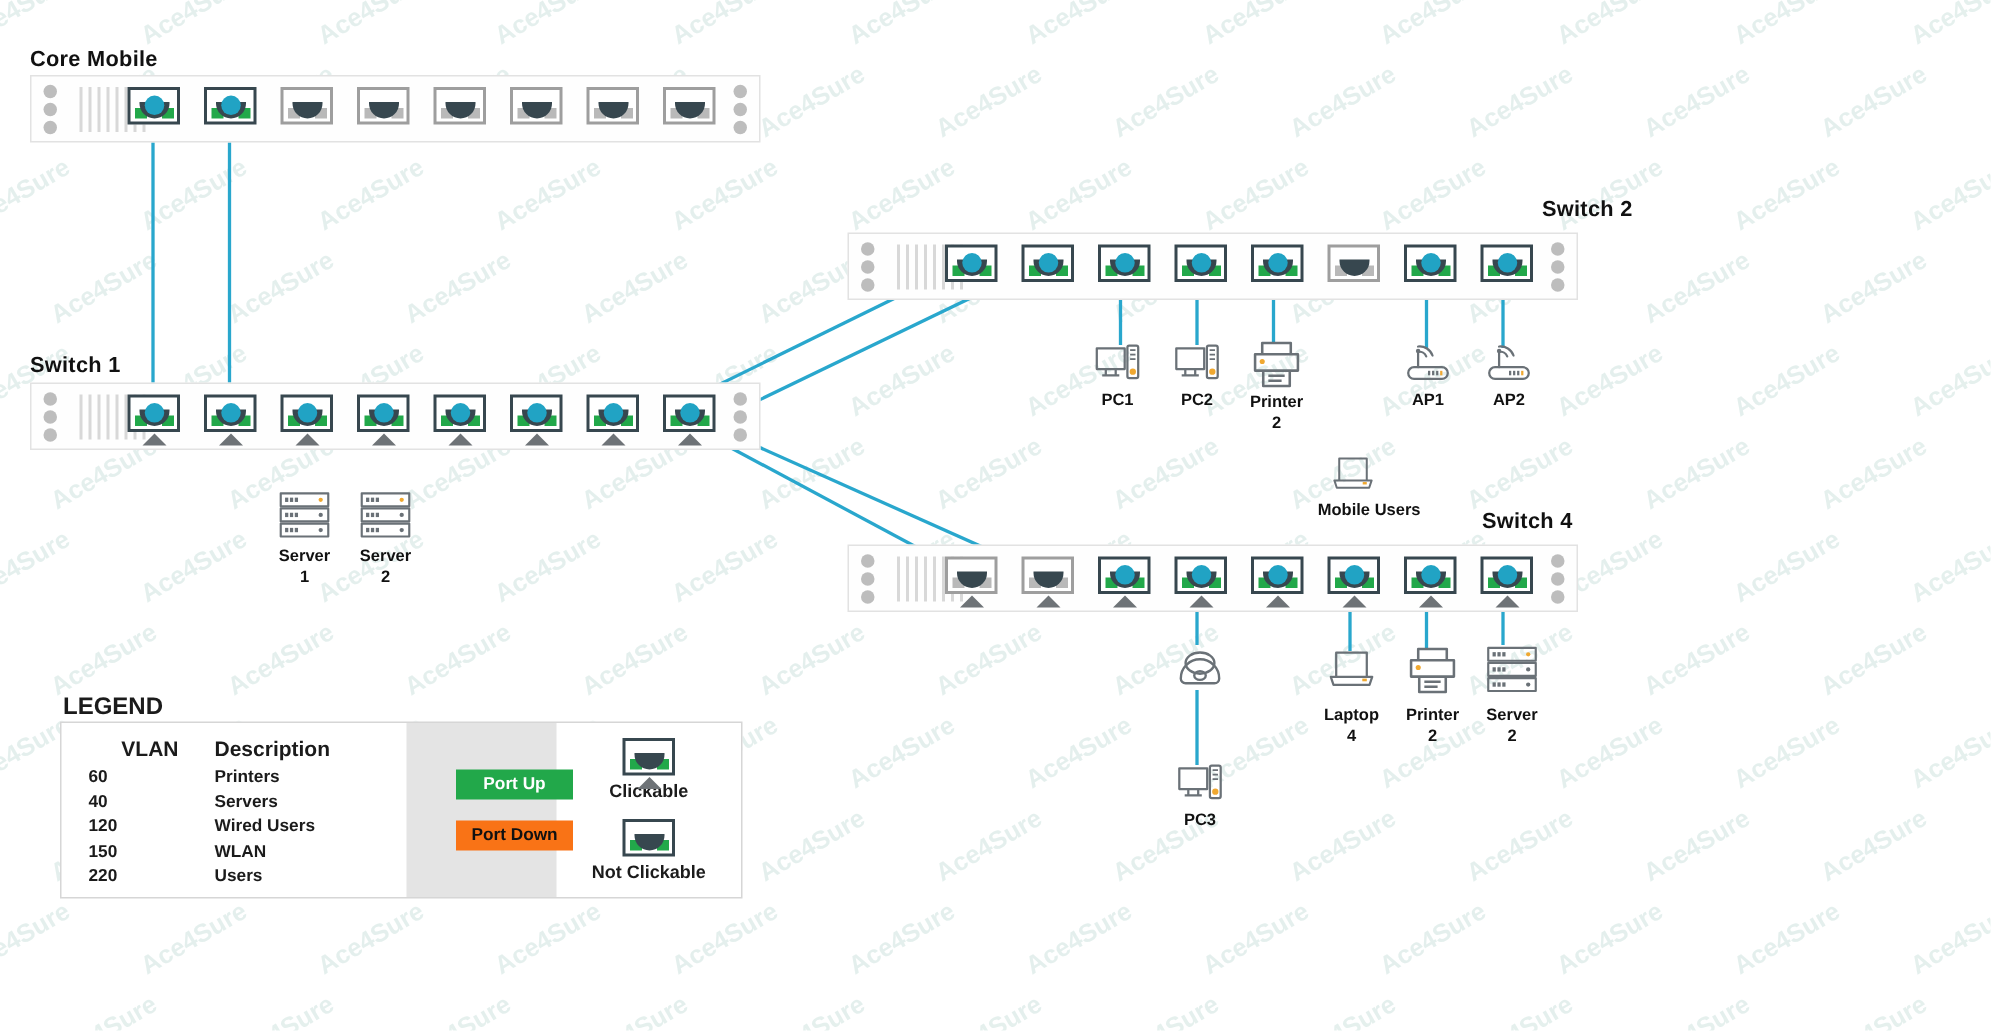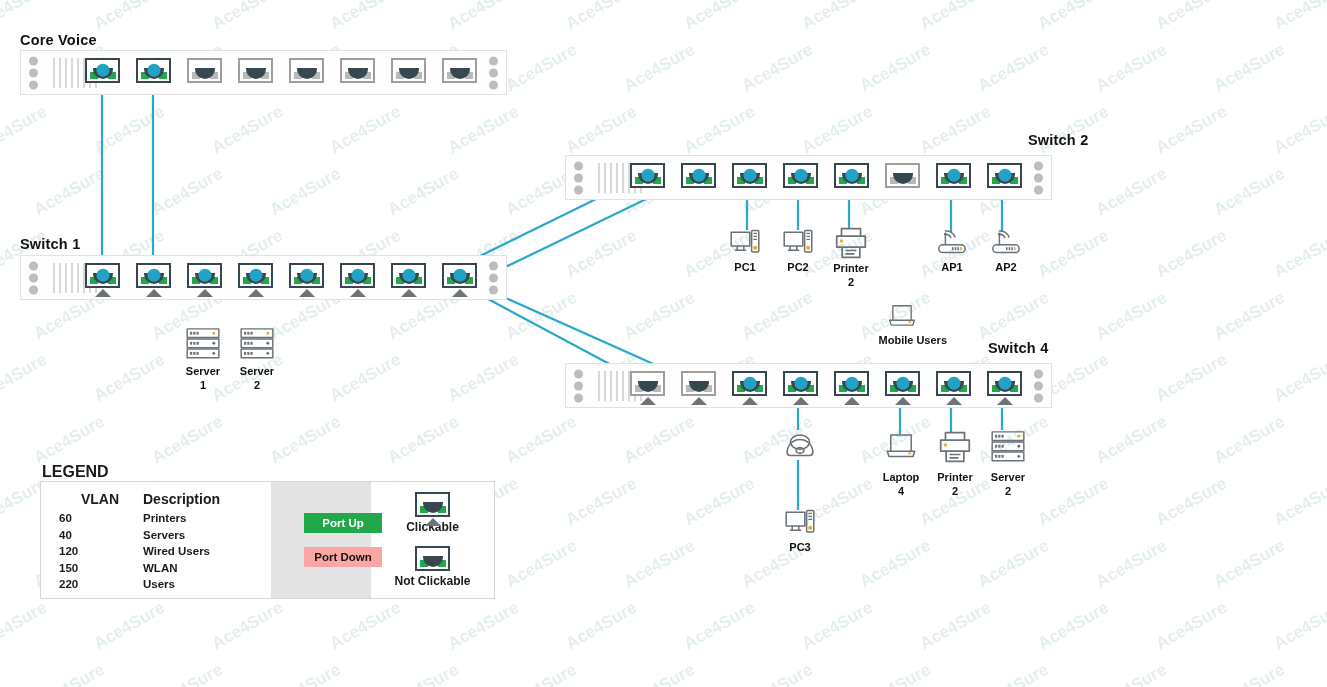--- a/index.html
+++ b/index.html
@@ -62,21 +62,21 @@
   .lg-click{flex:1;display:flex;align-items:center;justify-content:center;}
   .lg-head{display:flex;font-size:14px;font-weight:bold;margin-bottom:3px;}
   .lg-head .h1{width:60px;text-align:right;}
   .lg-head .h2{margin-left:24px;}
   .lg-row{display:flex;font-size:11.5px;font-weight:bold;line-height:16.6px;}
   .lg-row .v{width:60px;text-align:left;}
   .lg-row .d{margin-left:24px;}
   .chip{width:78px;height:20px;display:flex;align-items:center;justify-content:center;
         font-size:11.5px;font-weight:bold;box-sizing:border-box;}
   .chip.up{background:#22a84a;color:#fff;}
-  .chip.down{background:#fca5a5;color:#111;}
+  .chip.down{background:#f97316;color:#111;}
   .clk-item{display:flex;flex-direction:column;align-items:center;gap:3px;}
   .clk-item .cap{font-size:12px;font-weight:bold;}
   .mini{position:relative;width:35px;height:25px;}
 </style>
 </head>
 <body>
 
 <svg id="watermark">
     <text x="-20" y="30" transform="rotate(-30 -20 30)">Ace4Sure</text>
     <text x="98" y="30" transform="rotate(-30 98 30)">Ace4Sure</text>
@@ -237,21 +237,21 @@
     <line x1="951" y1="190" x2="951" y2="232" stroke="#29a7cd" stroke-width="2.2"></line>
     <line x1="1002" y1="190" x2="1002" y2="232" stroke="#29a7cd" stroke-width="2.2"></line>
     <line x1="798" y1="398" x2="798" y2="430" stroke="#29a7cd" stroke-width="2.2"></line>
     <line x1="798" y1="460" x2="798" y2="510" stroke="#29a7cd" stroke-width="2.2"></line>
     <line x1="900" y1="398" x2="900" y2="434" stroke="#29a7cd" stroke-width="2.2"></line>
     <line x1="951" y1="398" x2="951" y2="432" stroke="#29a7cd" stroke-width="2.2"></line>
     <line x1="1002" y1="398" x2="1002" y2="430" stroke="#29a7cd" stroke-width="2.2"></line>
   </svg>
 
 <div id="stage">
-    <div class="sw-label" style="left: 20px; top: 32px;">Core Voice</div>
+    <div class="sw-label" style="left: 20px; top: 32px;">Core Mobile</div>
     <div class="switch" style="left: 20px; top: 50px; width: 487px; height: 45px;">
       <div class="leds" style="left: 8px;">
         <div class="led"></div>
         <div class="led"></div>
         <div class="led"></div>
       </div>
       <div class="leds" style="right: 8px;">
         <div class="led"></div>
         <div class="led"></div>
         <div class="led"></div>

